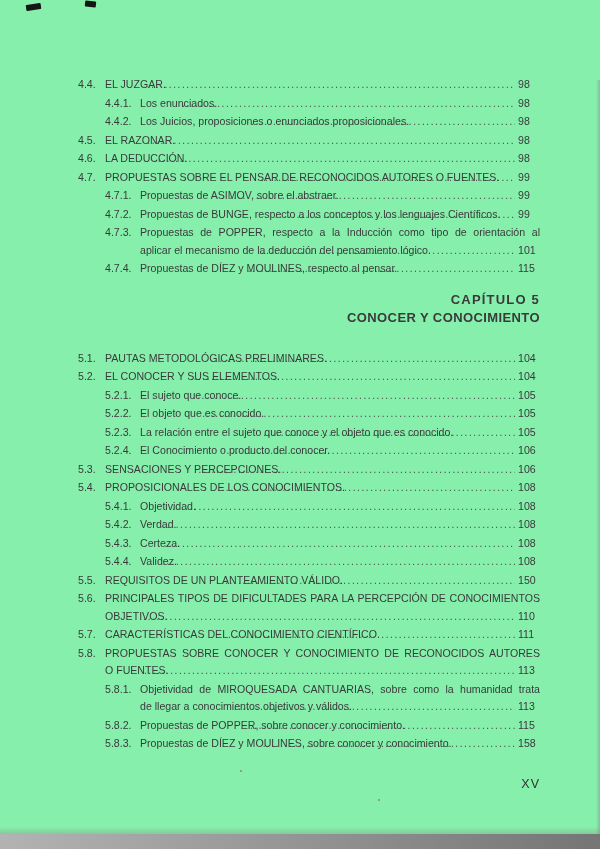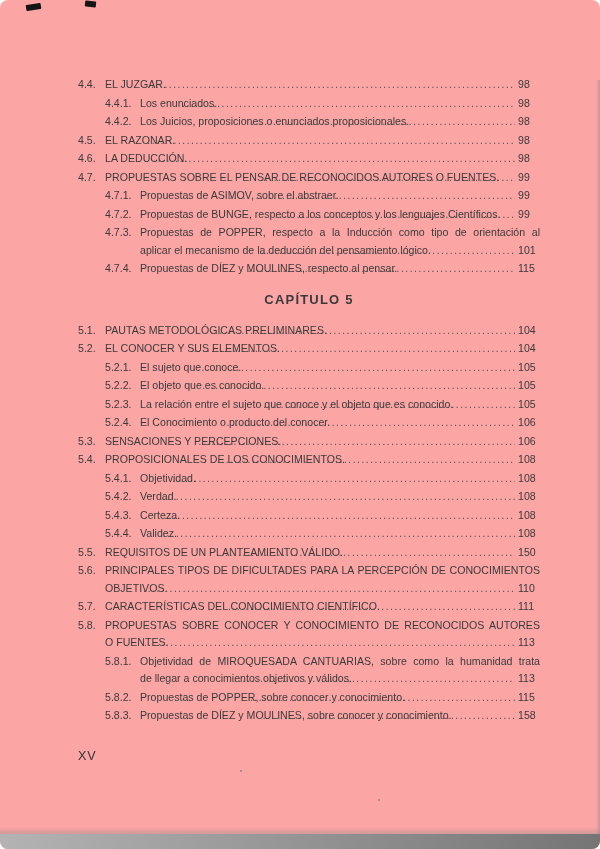--- a/index.html
+++ b/index.html
@@ -2,25 +2,24 @@
 <html><head>
 <meta charset="utf-8">
 <style>
   * { margin: 0; padding: 0; box-sizing: border-box; }
   html, body { background: #ffffff; }
 
   .scan-page {
     position: relative;
     width: 600px;
     height: 849px;
-    background: #fca5a5;
+    background: #86efac;
     font-family: "Liberation Sans", sans-serif;
     color: #3a3a3a;
     overflow: hidden;
-    border-radius: 8px;
   }
 
   
   .speck { position: absolute; background: #151515; border-radius: 1px; }
   .speck.s1 { left: 26px; top: 4px; width: 15px; height: 6px; transform: rotate(-8deg); }
   .speck.s2 { left: 85px; top: 1px; width: 11px; height: 6px; transform: rotate(5deg); }
   .dotspeck { position: absolute; width: 2px; height: 2px; background: #8a8a8a; border-radius: 50%; }
   .dotspeck.d1 { left: 240px; top: 770px; }
   .dotspeck.d2 { left: 378px; top: 799px; }
 
@@ -71,41 +70,41 @@
   .dots::after {
     content: "......................................................................................................................................................";
     letter-spacing: 1.6px;
     font-size: 10px;
     color: #4a4a4a;
   }
   .pg { flex: 0 0 auto; min-width: 22px; text-align: left; }
 
   
   .chapter {
-    text-align: center;
+    text-align: right;
     margin-top: 13px;
-    margin-bottom: 14px;
+    margin-bottom: 24px;
   }
   .ch-kicker {
     font-size: 13px;
     font-weight: bold;
     letter-spacing: 1.2px;
     line-height: 17px;
   }
   .ch-title {
     font-size: 13px;
     font-weight: bold;
     letter-spacing: 0.4px;
     line-height: 17px;
     margin-top: 1px;
   }
 
   
   .folio {
-    text-align: left;
+    text-align: right;
     margin-top: 24px;
     font-size: 12.5px;
     letter-spacing: 1px;
     color: #333333;
   }
 </style>
 </head>
 <body>
 
 <div class="scan-page">
@@ -216,20 +215,21 @@
               <span class="txt">Propuestas de DÍEZ y MOULINES, respecto al pensar.</span>
               <span class="dots"></span>
               <span class="pg">115</span>
             </div>
           </div>
         </div>
       </section>
 
     <header class="chapter">
       <div class="ch-kicker">CAPÍTULO 5</div>
+      <div class="ch-title">CONOCER Y CONOCIMIENTO</div>
     </header>
 
     <section id="toc-after">
         <div class="entry level-1">
           <span class="num">5.1.</span>
           <div class="body">
             <div class="last-line">
               <span class="txt">PAUTAS METODOLÓGICAS PRELIMINARES.</span>
               <span class="dots"></span>
               <span class="pg">104</span>

